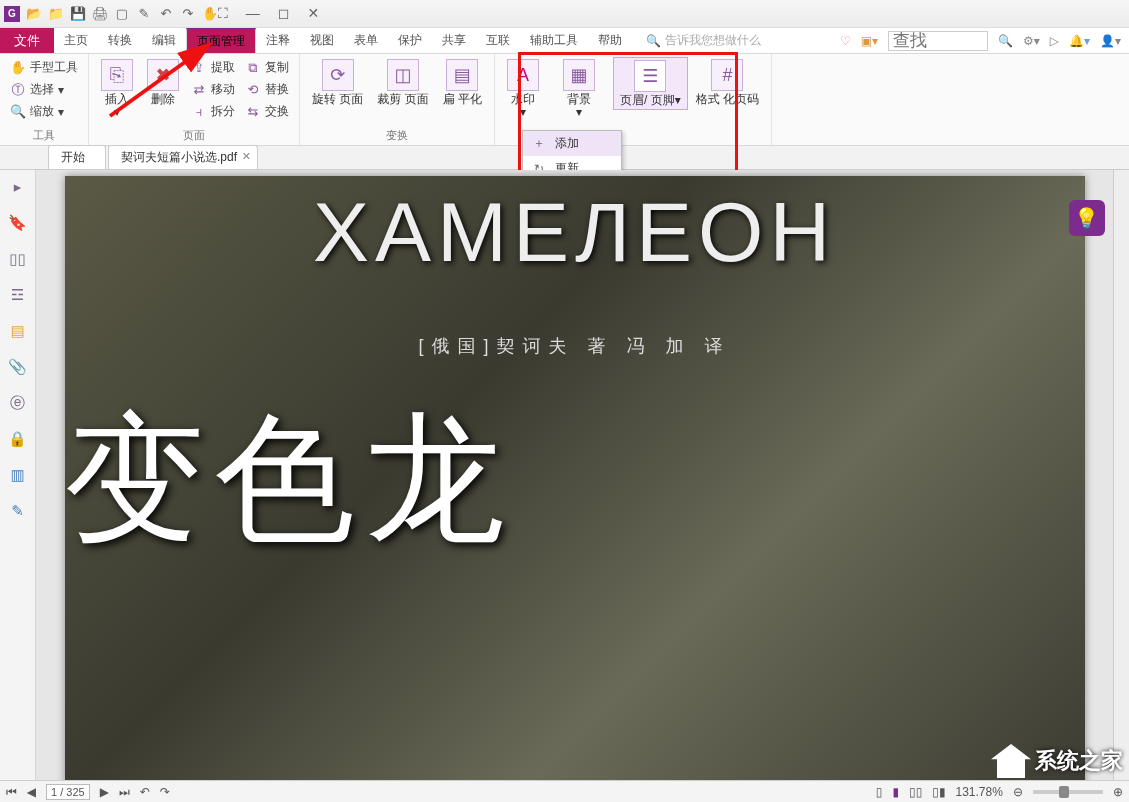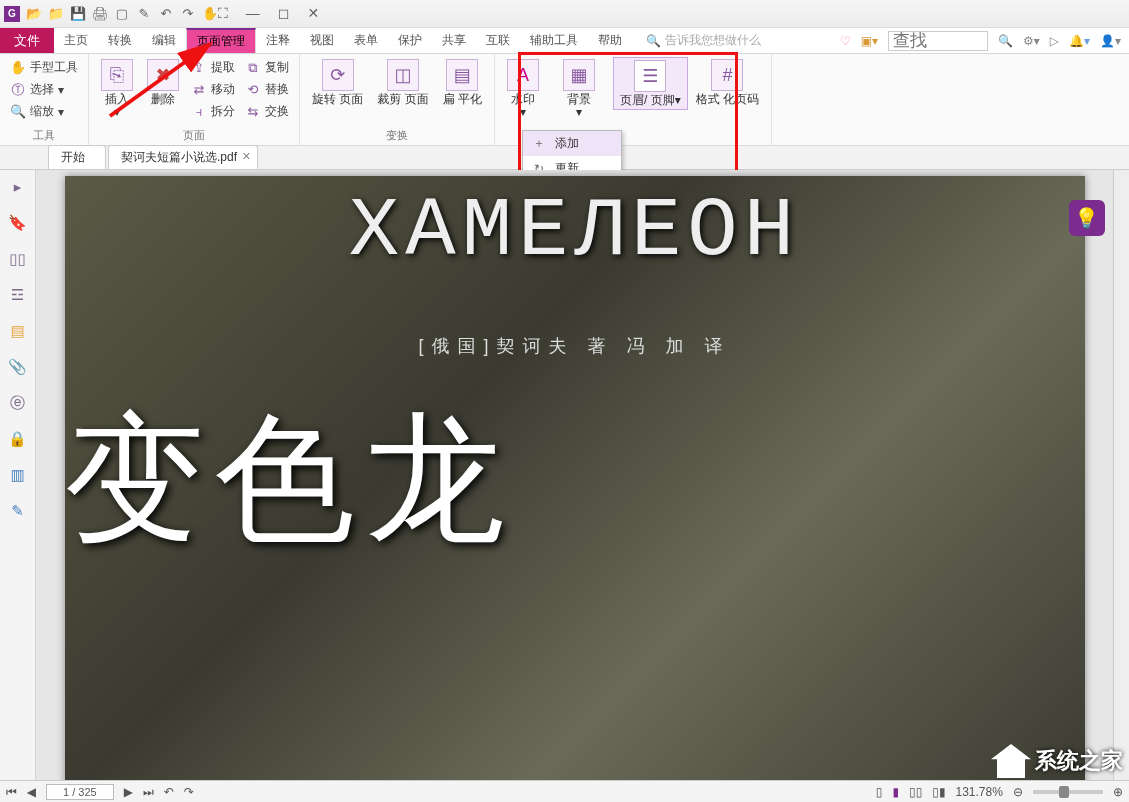--- a/index.html
+++ b/index.html
@@ -9,21 +9,21 @@
 .titlebar { height: 28px; background: linear-gradient(#f5f5f5,#ececec); display: flex; align-items: center; padding: 0 4px; border-bottom: 1px solid #ddd; }
 .titlebar .qat { display: flex; gap: 6px; align-items: center; }
 .titlebar .qat-ico { width: 16px; height: 16px; display: inline-flex; align-items: center; justify-content: center; font-size: 13px; color: #666; }
 .titlebar .title { flex: 1; text-align: center; color: #555; font-size: 12px; }
 .titlebar .winbtns { display: flex; gap: 18px; color: #666; font-size: 14px; }
 
 
 .tabstrip { height: 26px; background: #fff; display: flex; align-items: stretch; border-bottom: 1px solid #d8d8d8; }
 .file-tab { background: #be185d; color: #fff; padding: 0 14px; display: flex; align-items: center; font-size: 13px; }
 .rtab { padding: 0 10px; display: flex; align-items: center; color: #555; cursor: pointer; text-align: center; }
-.rtab.active { border-top: 2px solid #7b2c8e; border-left: 1px solid #d8d8d8; border-right: 1px solid #d8d8d8; background: #ec4899; color: #000; }
+.rtab.active { border-top: 2px solid #7b2c8e; border-left: 1px solid #d8d8d8; border-right: 1px solid #d8d8d8; background: #be185d; color: #000; }
 .search-area { margin-left: 14px; display: flex; align-items: center; gap: 4px; color: #aaa; }
 .tabstrip-right { margin-left: auto; display: flex; align-items: center; gap: 10px; padding-right: 8px; color: #888; }
 .search-box { border: 1px solid #ccc; height: 20px; width: 100px; padding: 0 4px; font-size: 17px; color: #999; }
 
 
 .ribbon { height: 92px; background: #fafafa; border-bottom: 1px solid #d8d8d8; display: flex; }
 .rgroup { border-right: 1px solid #e3e3e3; padding: 3px 6px 2px; display: flex; flex-direction: column; }
 .rgroup-body { flex: 1; display: flex; align-items: flex-start; gap: 2px; }
 .rgroup-label { text-align: center; color: #777; font-size: 11px; padding-top: 1px; }
 .rbtn-sm { display: flex; align-items: center; gap: 4px; padding: 2px 4px; font-size: 12px; color: #444; white-space: nowrap; }
@@ -52,30 +52,30 @@
 .doctab { background: #fff; border: 1px solid #ccc; border-bottom: none; padding: 3px 20px 3px 12px; font-size: 12px; margin-right: 2px; border-radius: 3px 3px 0 0; position: relative; }
 .doctab .close { position: absolute; right: 6px; top: 4px; color: #888; font-size: 11px; }
 
 
 .main { position: absolute; top: 170px; left: 0; right: 0; bottom: 22px; display: flex; background: #e6e6e6; }
 .left-rail { width: 36px; background: #f4f4f4; border-right: 1px solid #d5d5d5; display: flex; flex-direction: column; align-items: center; padding-top: 8px; gap: 18px; }
 .rail-ico { width: 18px; height: 18px; display: flex; align-items: center; justify-content: center; color: #7b6b8a; font-size: 15px; }
 .docview { flex: 1; overflow: hidden; display: flex; justify-content: center; position: relative; }
 .page { margin-top: 6px; width: 1020px; height: 760px; background: #333; box-shadow: 0 0 8px rgba(0,0,0,.4); position: relative; overflow: hidden; }
 .page-bg { position: absolute; inset: 0; background: linear-gradient(135deg,#5b5a46 0%, #3a3a30 35%, #6a6a58 60%, #2f2f28 100%); }
-.page-title-big { position: absolute; top: 8px; left: 0; right: 0; text-align: center; font-size: 84px; font-family: Liberation Mono, monospace; color: #eee; letter-spacing: 6px; text-shadow: 2px 2px 6px #000; }
+.page-title-big { position: absolute; top: 8px; left: 0; right: 0; text-align: center; font-size: 84px; font-family: Liberation Sans, sans-serif; color: #eee; letter-spacing: 6px; text-shadow: 2px 2px 6px #000; }
 .page-sub { position: absolute; top: 158px; left: 0; right: 0; text-align: center; color: #ddd; font-size: 18px; letter-spacing: 8px; }
 .page-cn { position: absolute; top: 210px; left: 0; right: 0; text-align: left; color: #fff; font-size: 140px; font-family: "KaiTi","STKaiti",serif; text-shadow: 3px 3px 8px #000; letter-spacing: 10px; }
 .right-scroll { width: 16px; background: #eee; border-left: 1px solid #ccc; }
 .bulb { position: absolute; right: 24px; top: 200px; width: 36px; height: 36px; border-radius: 6px; background: #7b2c8e; display: flex; align-items: center; justify-content: center; color: #ffd94a; font-size: 20px; }
 
 
 .statusbar { position: absolute; bottom: 0; left: 0; right: 0; height: 22px; background: #f4f4f4; border-top: 1px solid #ccc; display: flex; align-items: center; font-size: 12px; color: #555; padding: 0 6px; gap: 10px; }
 .sb-right { margin-left: auto; display: flex; align-items: center; gap: 10px; }
-.pagebox { border: 1px solid #bbb; padding: 0 16px; height: 16px; display: flex; align-items: center; background: #fff; font-size: 11px; }
+.pagebox { border: 1px solid #bbb; padding: 0 4px; height: 16px; display: flex; align-items: center; background: #fff; font-size: 11px; }
 
 
 .wm { position: absolute; right: 6px; bottom: 24px; color: #fff; font-weight: bold; font-size: 22px; text-shadow: 0 0 4px #000; display: flex; align-items: center; gap: 4px; }
 .wm .house { width: 40px; height: 34px; background: #fff; clip-path: polygon(50% 0,100% 45%,85% 45%,85% 100%,15% 100%,15% 45%,0 45%); position: relative; }
 </style>
 </head>
 <body>
 
 <div class="titlebar">
   <div class="qat">

